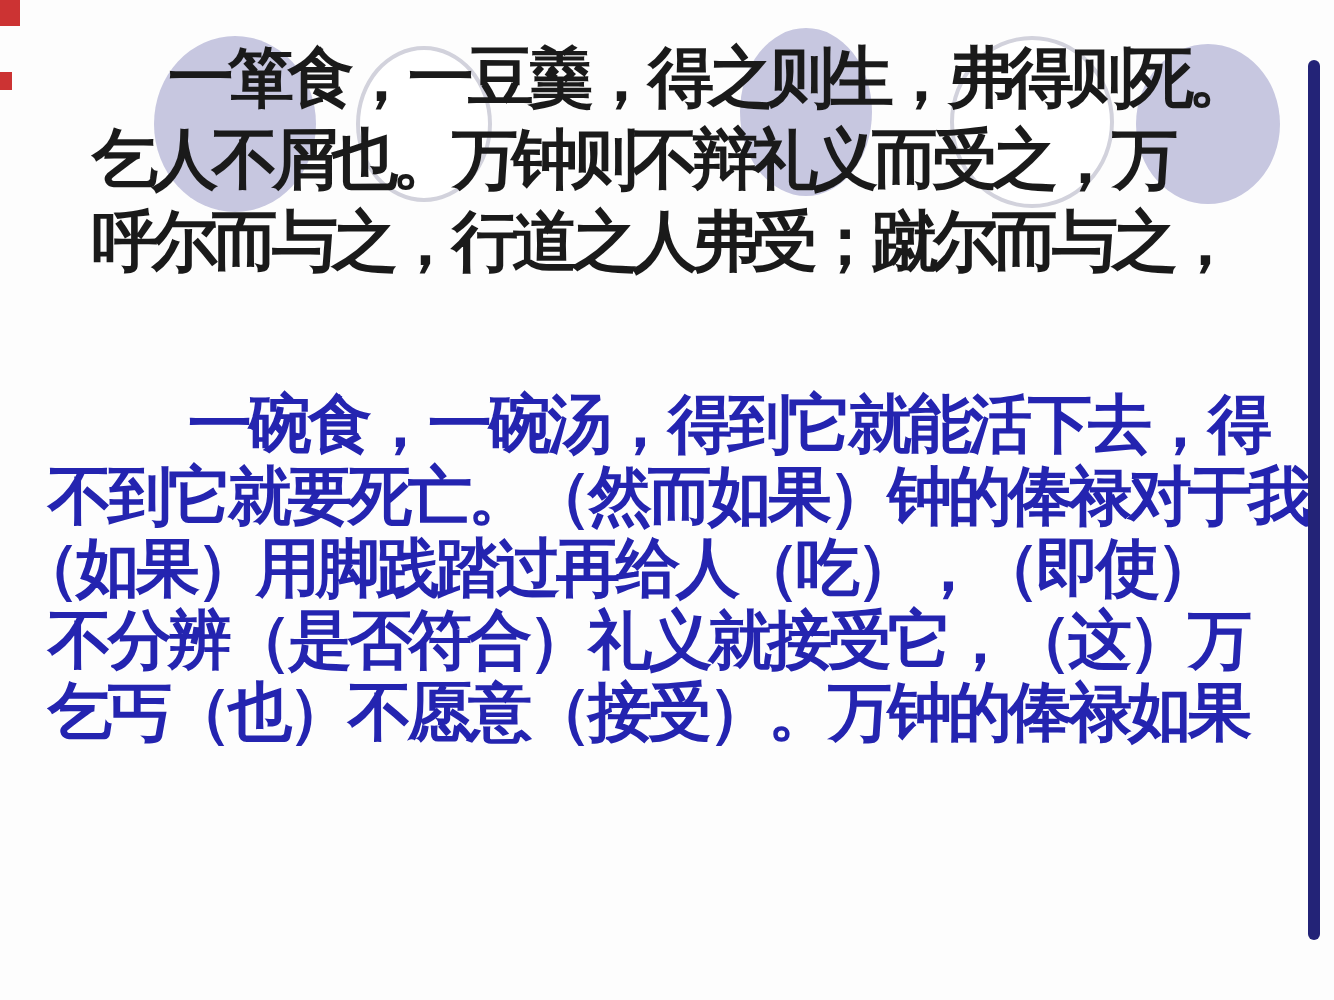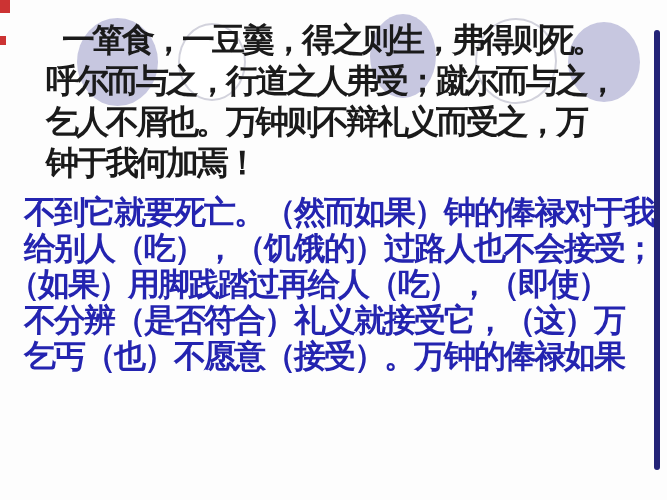--- a/index.html
+++ b/index.html
@@ -29,21 +29,21 @@
   .classical{
     position:absolute;
     left:46px;top:20px;width:600px;
     color:#1a1a1a;
     font-size:33px;
     font-weight:700;
     letter-spacing:-3px;
     line-height:41px;
     white-space:nowrap;
   }
-  .classical .line.first{text-indent:16px;}
+  .classical .line.first{text-indent:16px;text-align:center;}
 
   
   .translation{
     position:absolute;
     left:24px;top:194px;width:640px;
     color:#2424b0;
     font-size:32px;
     font-weight:700;
     letter-spacing:-2px;
     line-height:36px;
@@ -69,28 +69,27 @@
 <div class="slide">
 
   <div class="circle filled c-a"></div>
   <div class="circle outlined c-b"></div>
   <div class="circle filled c-c"></div>
   <div class="circle outlined c-d"></div>
   <div class="circle filled c-e"></div>
 
   <div class="classical">
     <div class="line first">一箪食，一豆羹，得之则生，弗得则死。</div>
+    <div class="line">乞人不屑也。万钟则不辩礼义而受之，万</div>
     <div class="line">呼尔而与之，行道之人弗受；蹴尔而与之，</div>
-    <div class="line">乞人不屑也。万钟则不辩礼义而受之，万</div>
-    <div class="line">钟于我何加焉！</div>
   </div>
 
   <div class="translation">
+    <div class="line first">一碗食，一碗汤，得到它就能活下去，得</div>
     <div class="line">不到它就要死亡。（然而如果）钟的俸禄对于我</div>
-    <div class="line">给别人（吃），（饥饿的）过路人也不会接受；</div>
     <div class="line hang">（如果）用脚践踏过再给人（吃），（即使）</div>
     <div class="line">不分辨（是否符合）礼义就接受它，（这）万</div>
     <div class="line">乞丐（也）不愿意（接受）。万钟的俸禄如果</div>
   </div>
 
   <div class="right-bar"></div>
 
   <div class="corner-mark-1"></div>
   <div class="corner-mark-2"></div>
 

